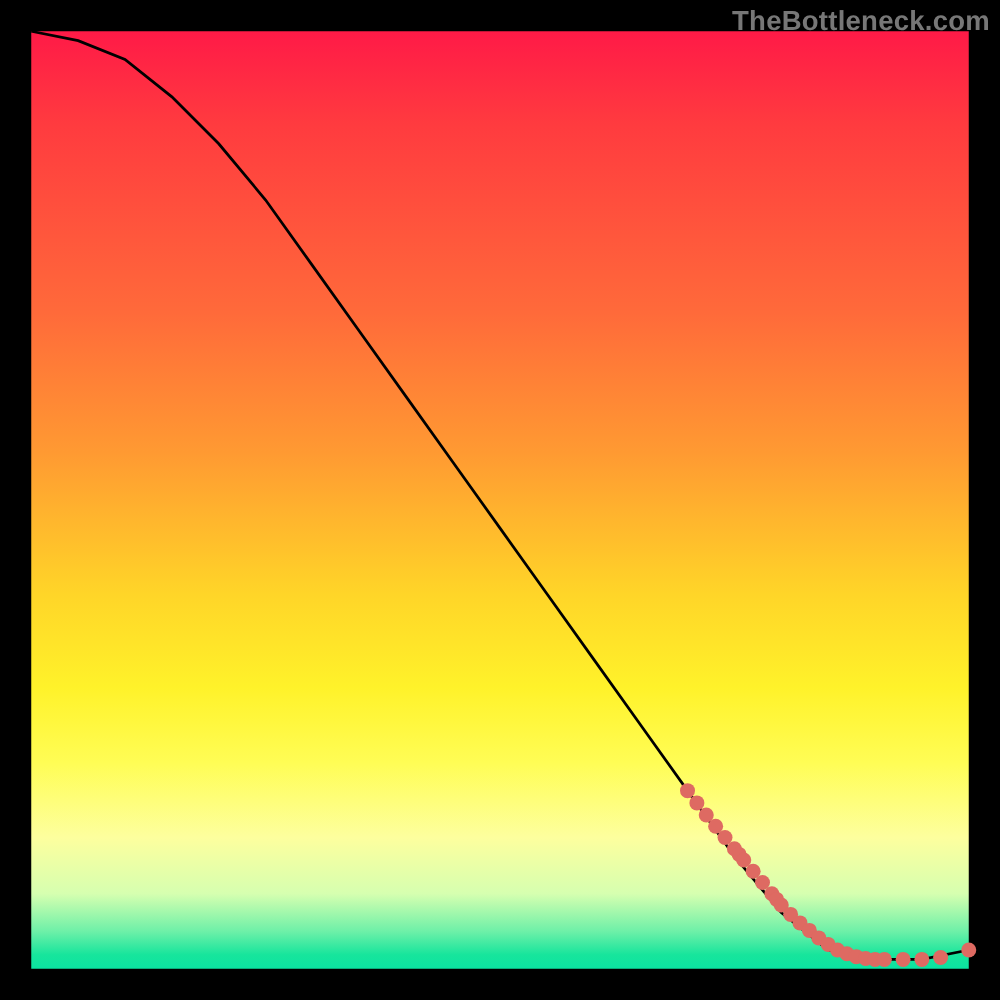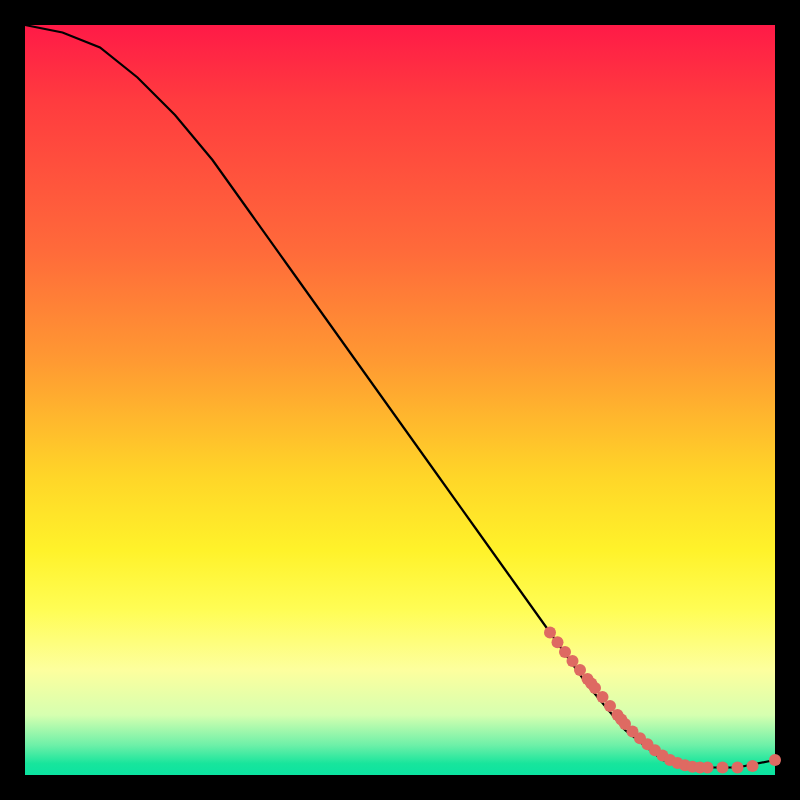--- a/index.html
+++ b/index.html
@@ -56,20 +56,21 @@
     top: 0;
     width: 750px;
     height: 750px;
     overflow: visible;
   }
 </style>
 </head>
 <body>
 
 <div class="frame">
+  <div class="watermark">TheBottleneck.com</div>
 
   <div class="plot">
     <svg class="curve" viewBox="0 0 750 750">
       <path id="curve-path" fill="none" stroke="#000" stroke-width="2.2" d="M0.0 0.0 L37.5 7.5 L75.0 22.5 L112.5 52.5 L150.0 90.0 L187.5 135.0 L225.0 187.5 L262.5 240.0 L300.0 292.5 L337.5 345.0 L375.0 397.5 L412.5 450.0 L450.0 502.5 L487.5 555.0 L525.0 607.5 L562.5 660.0 L600.0 705.0 L637.5 735.0 L675.0 742.5 L712.5 742.5 L750.0 735.0"></path>
       <g id="dots-group">
           <circle cx="525.0" cy="607.5" r="6" fill="#de6a62"></circle>
           <circle cx="532.5" cy="617.3" r="6" fill="#de6a62"></circle>
           <circle cx="540.0" cy="627.0" r="6" fill="#de6a62"></circle>
           <circle cx="547.5" cy="636.0" r="6" fill="#de6a62"></circle>
           <circle cx="555.0" cy="645.0" r="6" fill="#de6a62"></circle>

